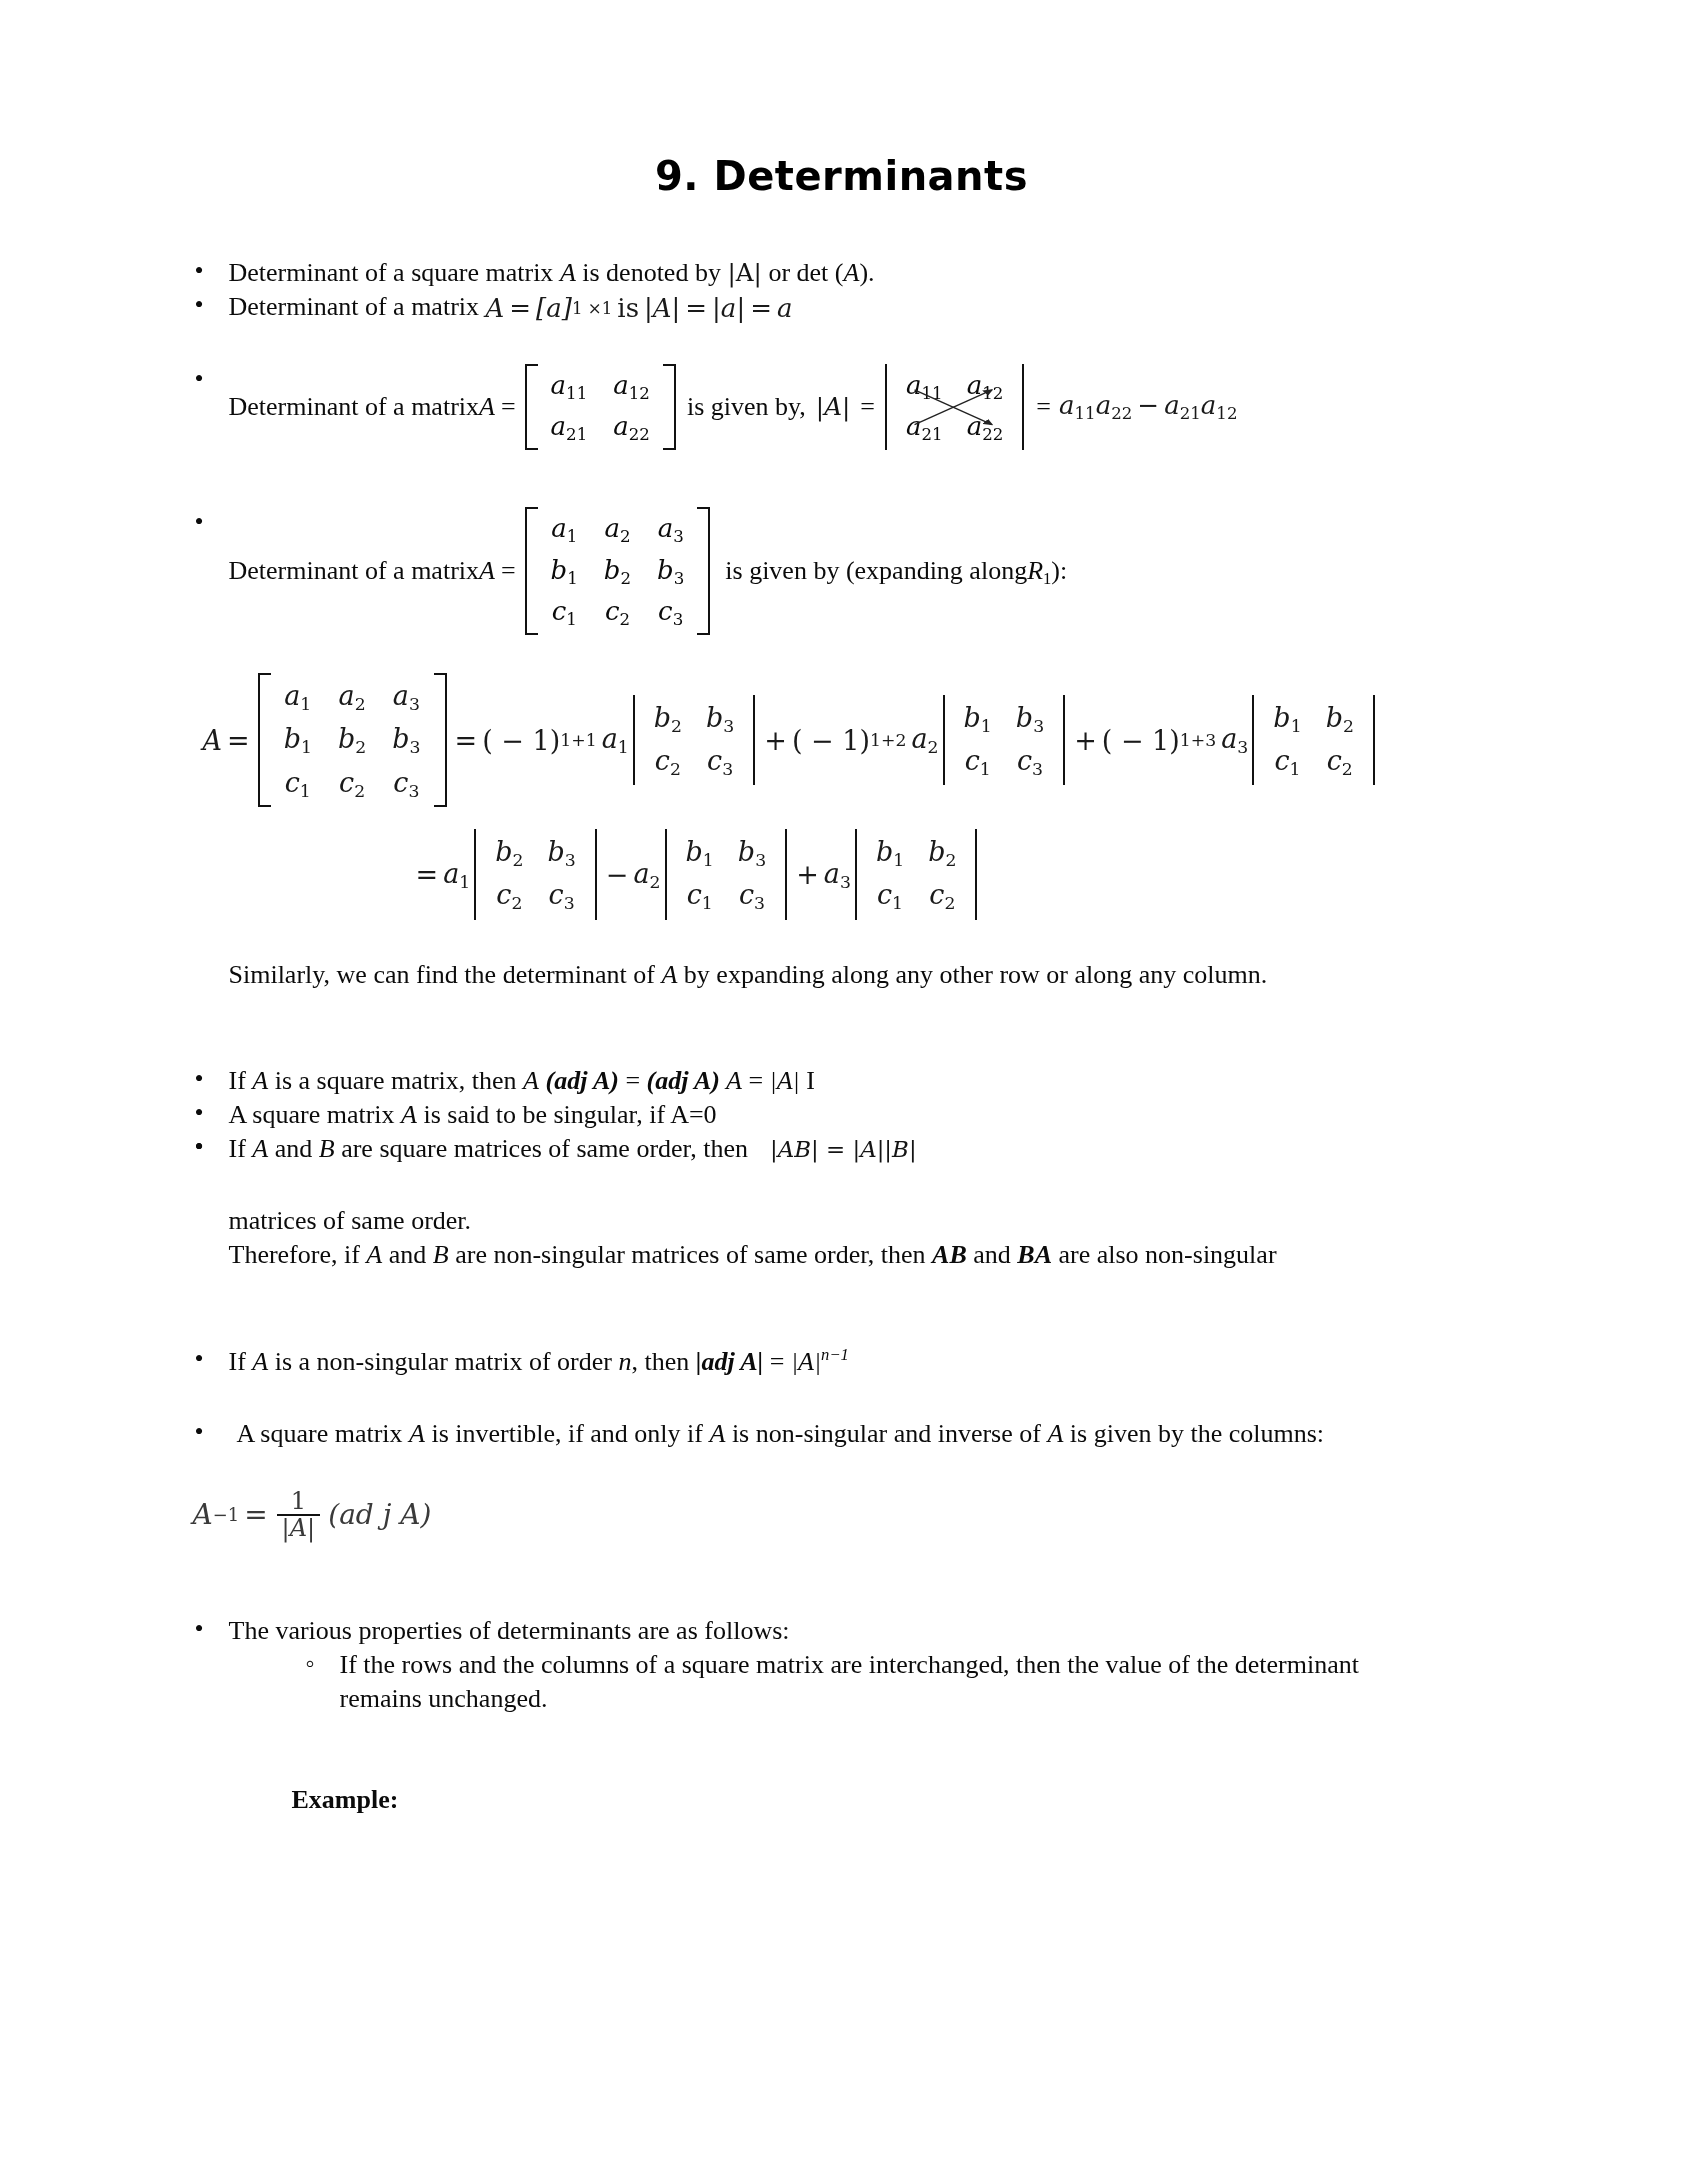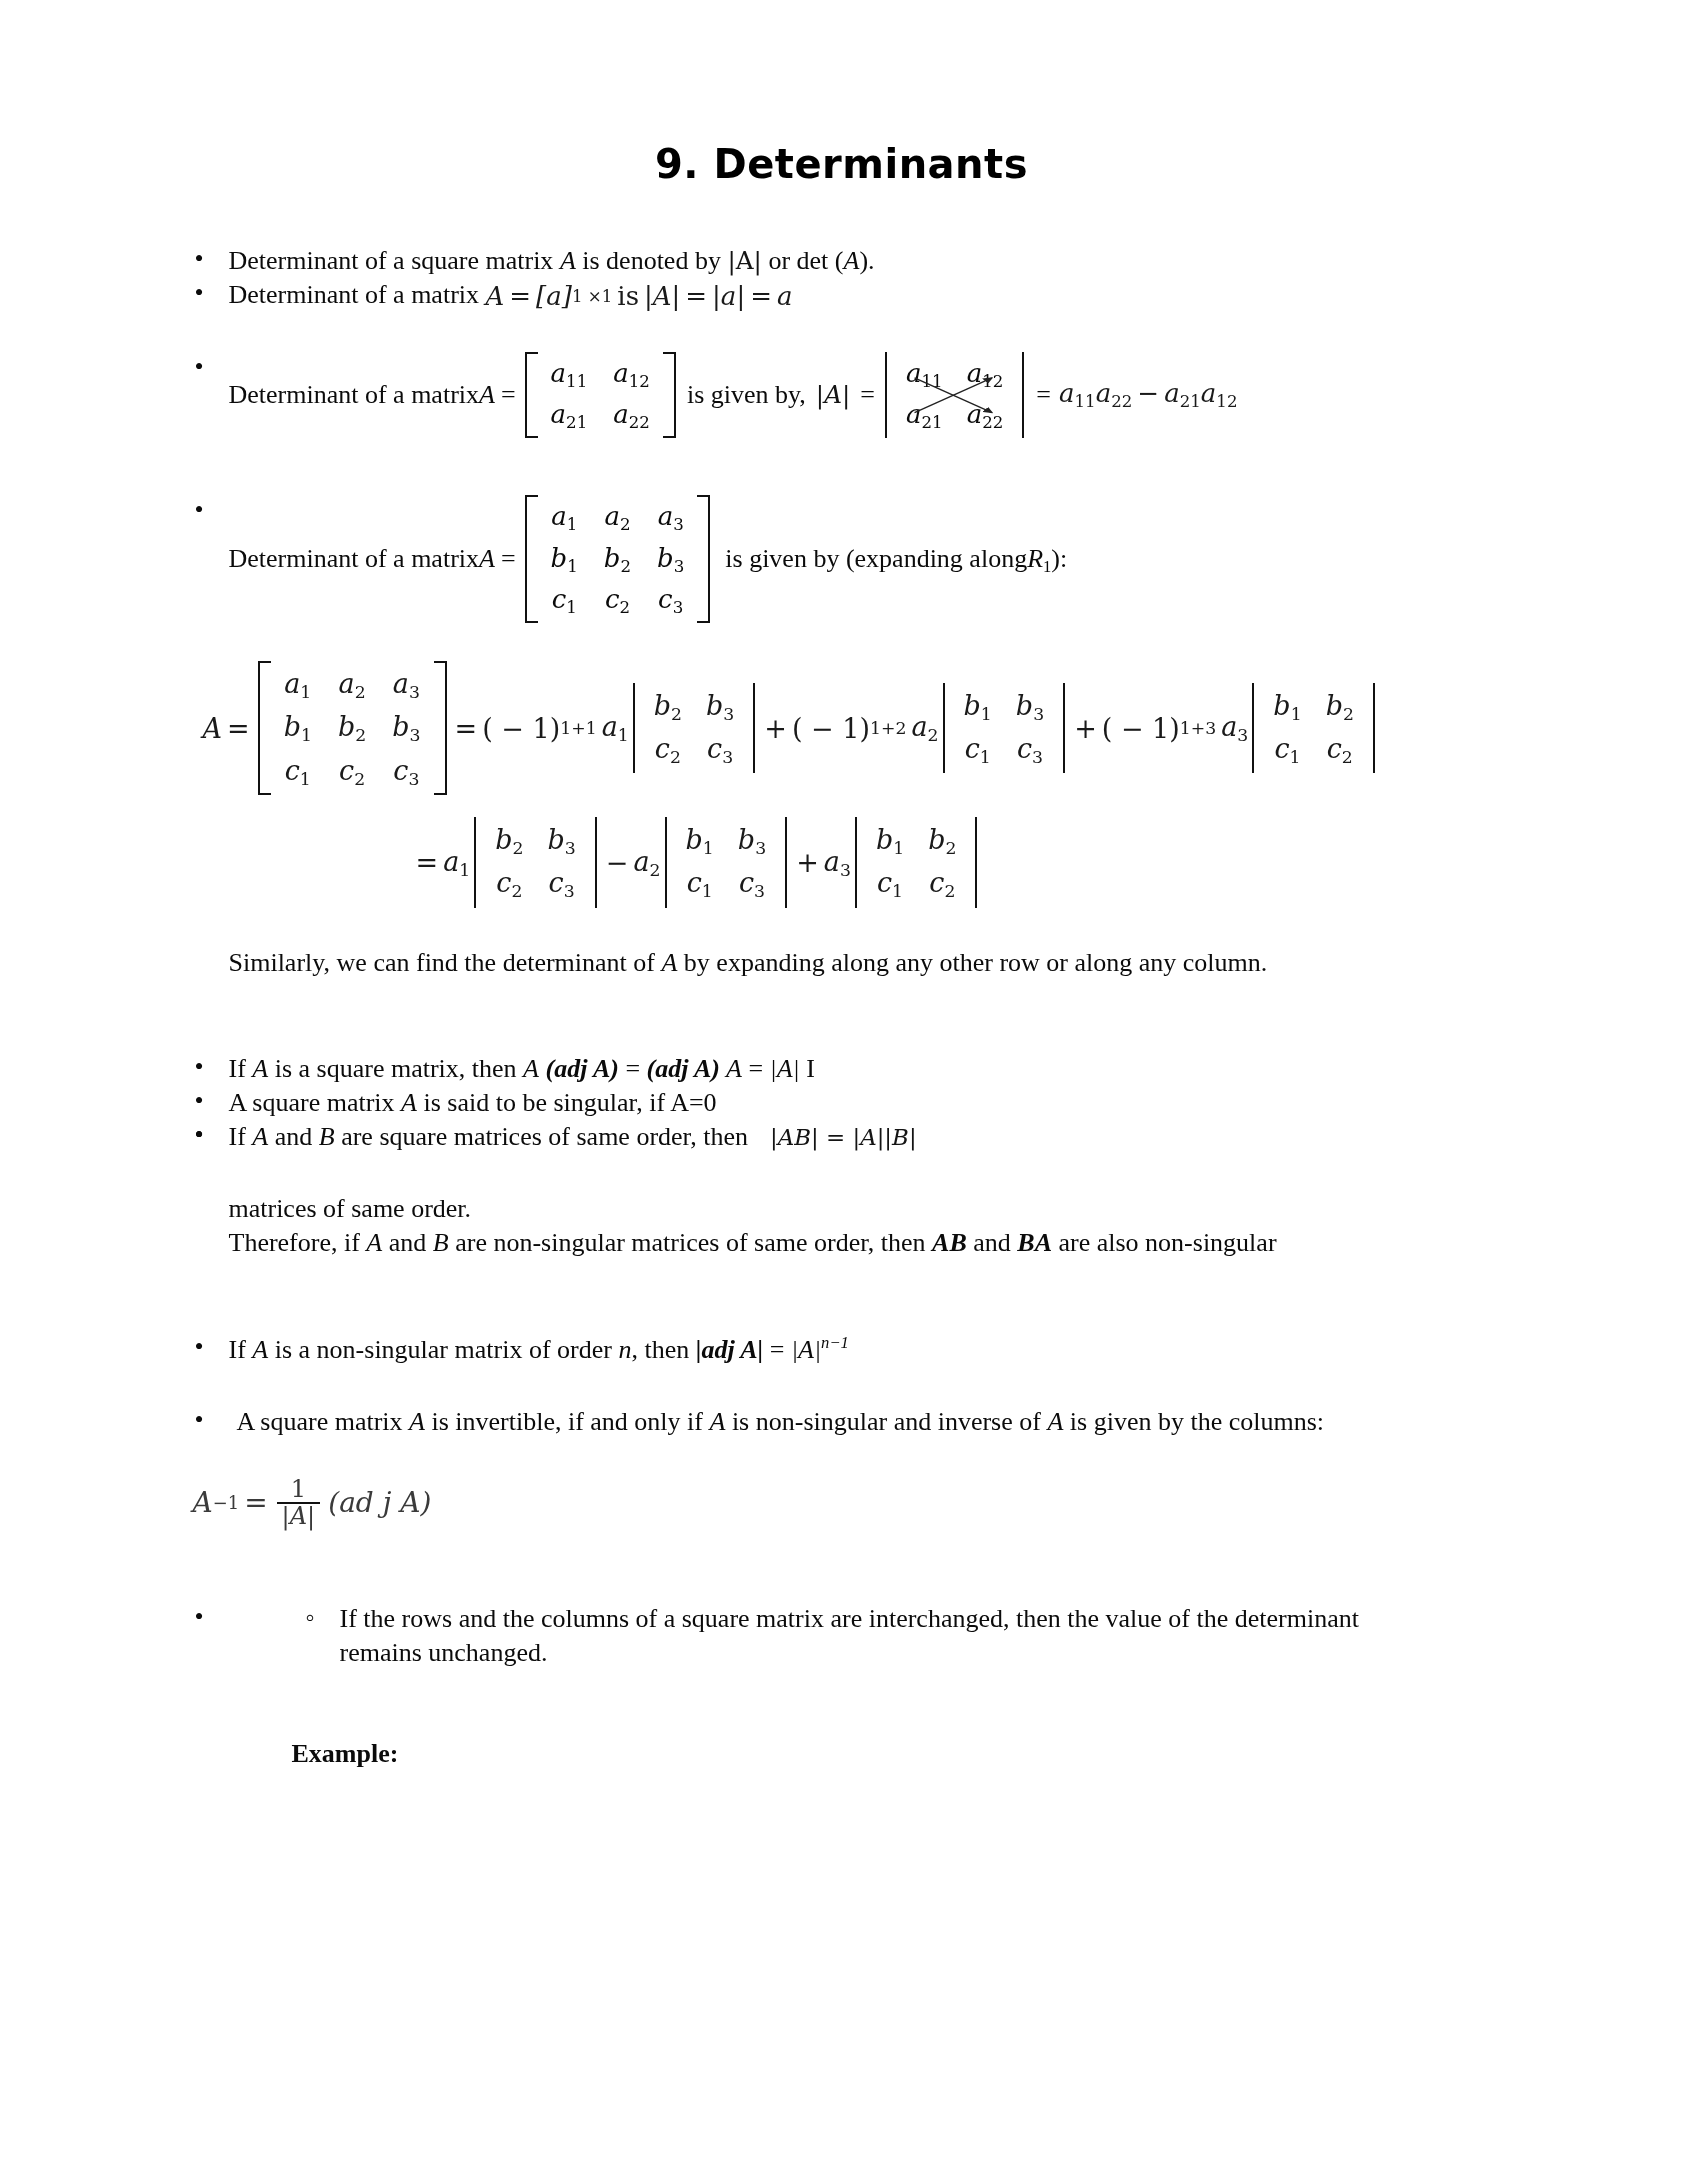--- a/index.html
+++ b/index.html
@@ -11,21 +11,21 @@
     width: 1683px;
     height: 2178px;
     font-family: "Liberation Serif", "DejaVu Serif", serif;
     color: #0b0b0b;
     position: relative;
     overflow: hidden;
   }
   .page {
     width: 1683px;
     height: 2178px;
-    padding: 0;
+    padding: 12px;
     box-sizing: border-box;
     position: relative;
   }
 
   
   .doc-title {
     text-align: center;
     font-family: "DejaVu Sans", "Liberation Sans", sans-serif;
     font-weight: bold;
     font-size: 40px;
@@ -537,20 +537,21 @@
           <span class="den" style="font-style:italic;">|A|</span>
         </span>
         <span class="mi" style="padding-left:4px;">(ad j A)</span>
       </span>
     </div>
 
     <div class="sp-xl"></div>
 
     <ul class="lvl1">
       <li class="bulleted">
+        <span>The various properties of determinants are as follows:</span>
         <ul class="lvl2">
           <li>
             <span>If the rows and the columns of a square matrix are interchanged, then the value of the determinant</span>
             <div>remains unchanged.</div>
           </li>
         </ul>
       </li>
     </ul>
 
     <div class="sp-s"></div>

